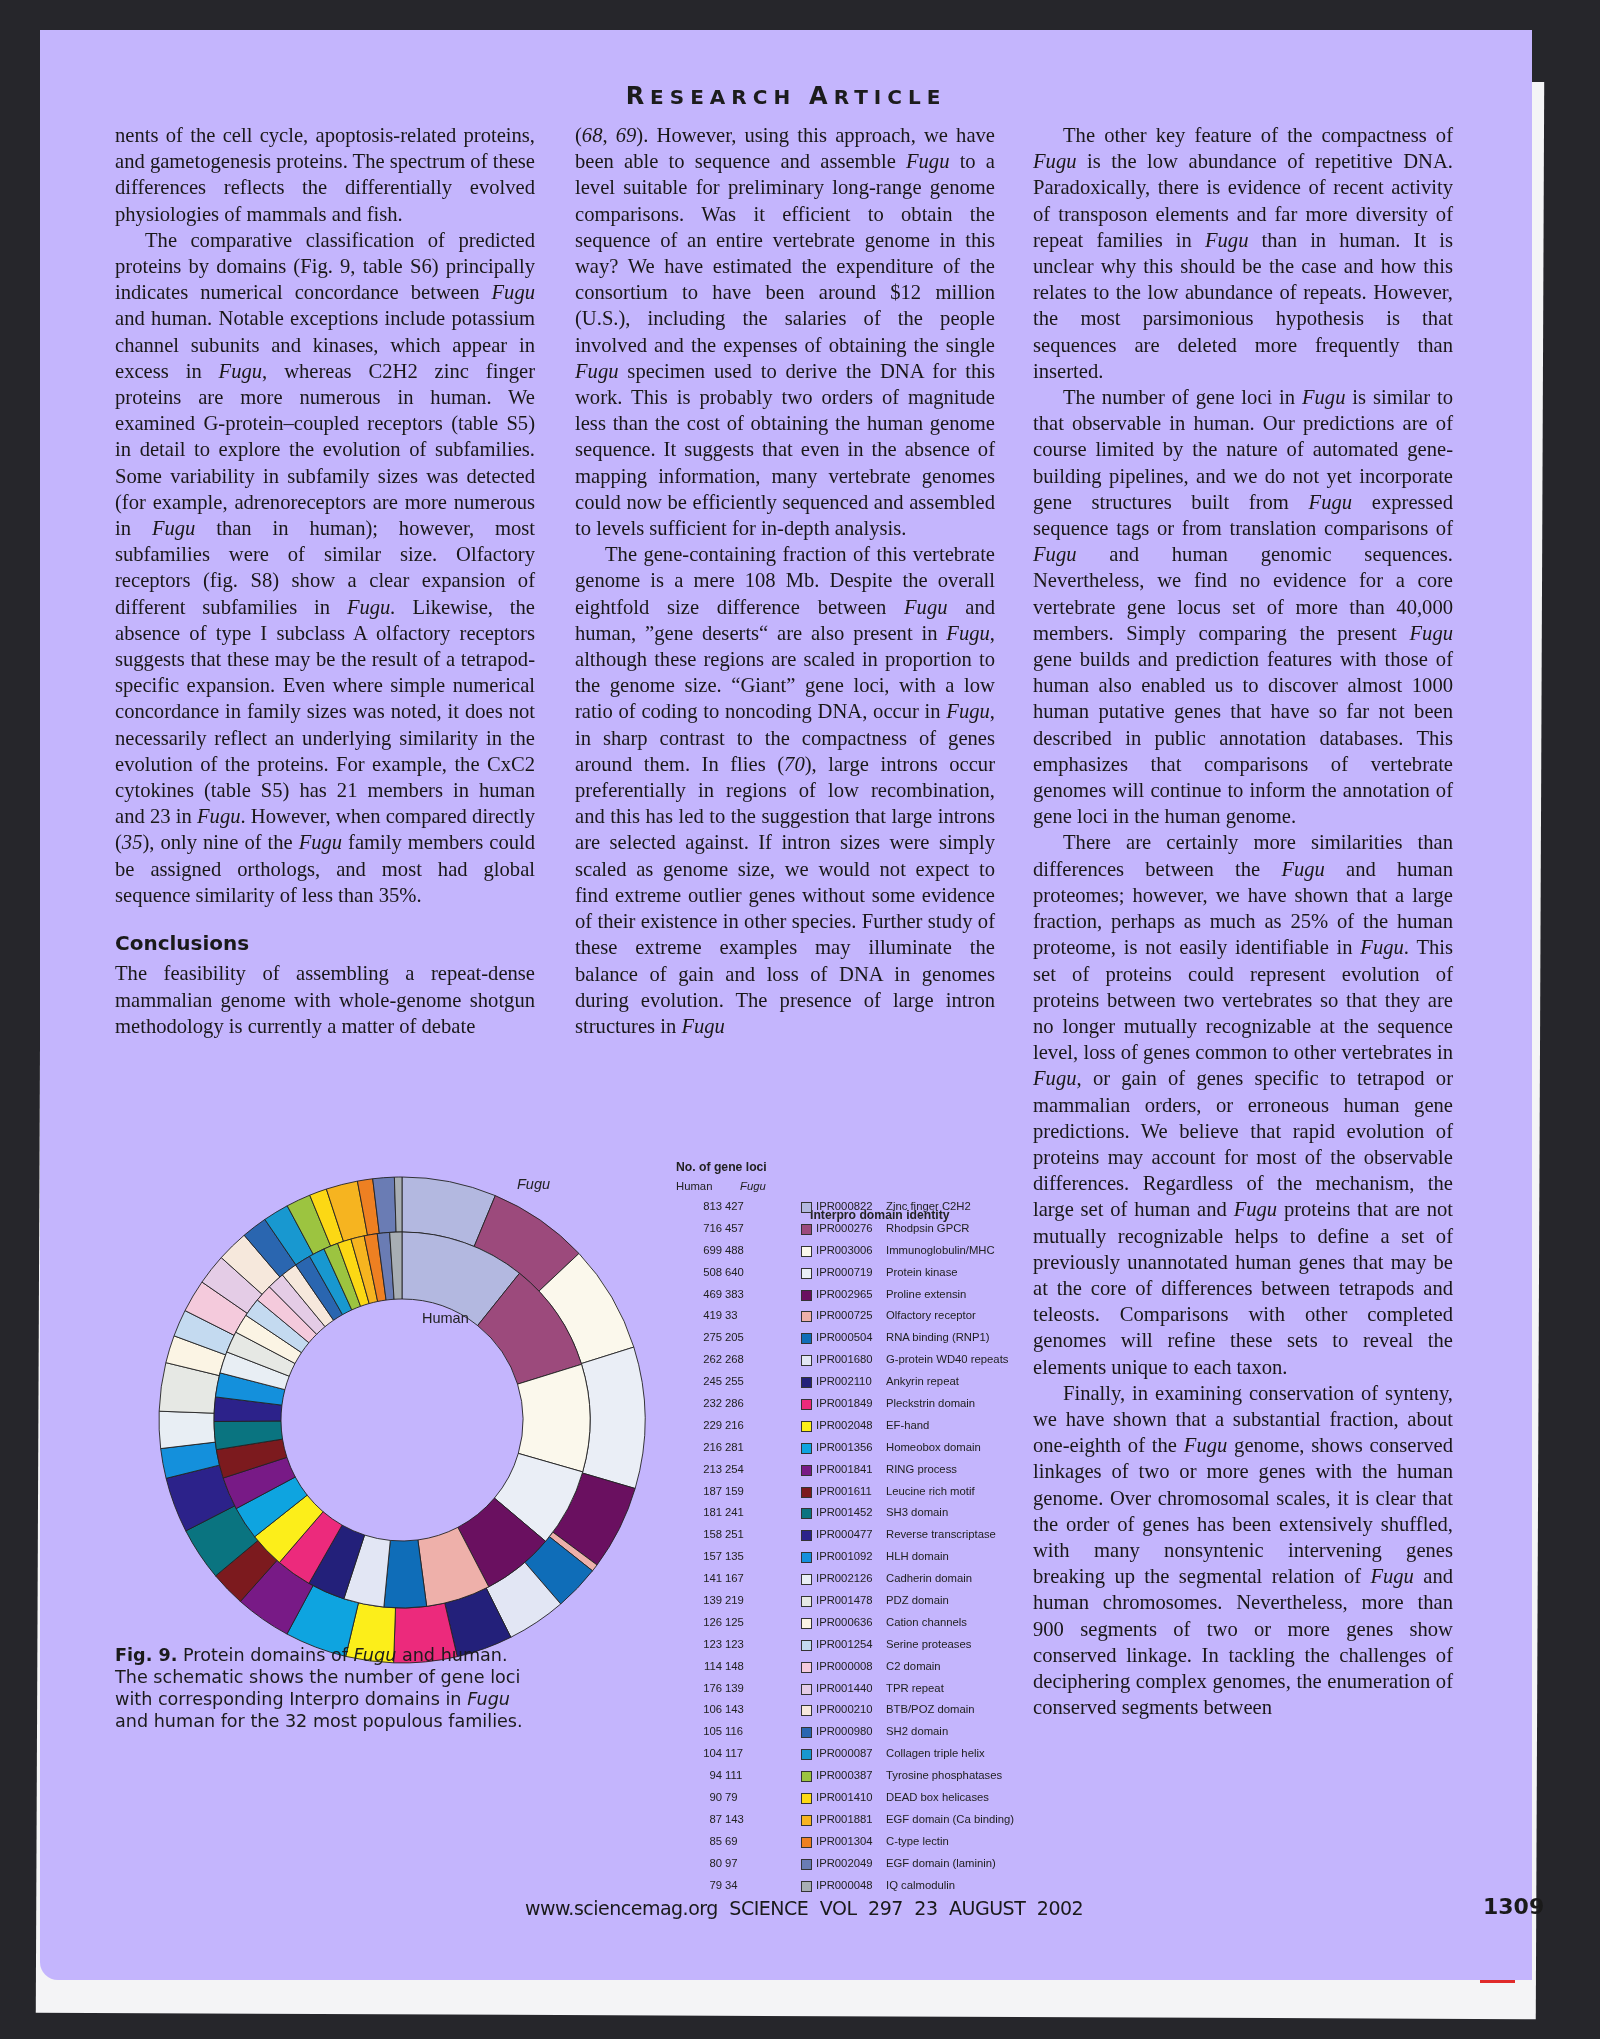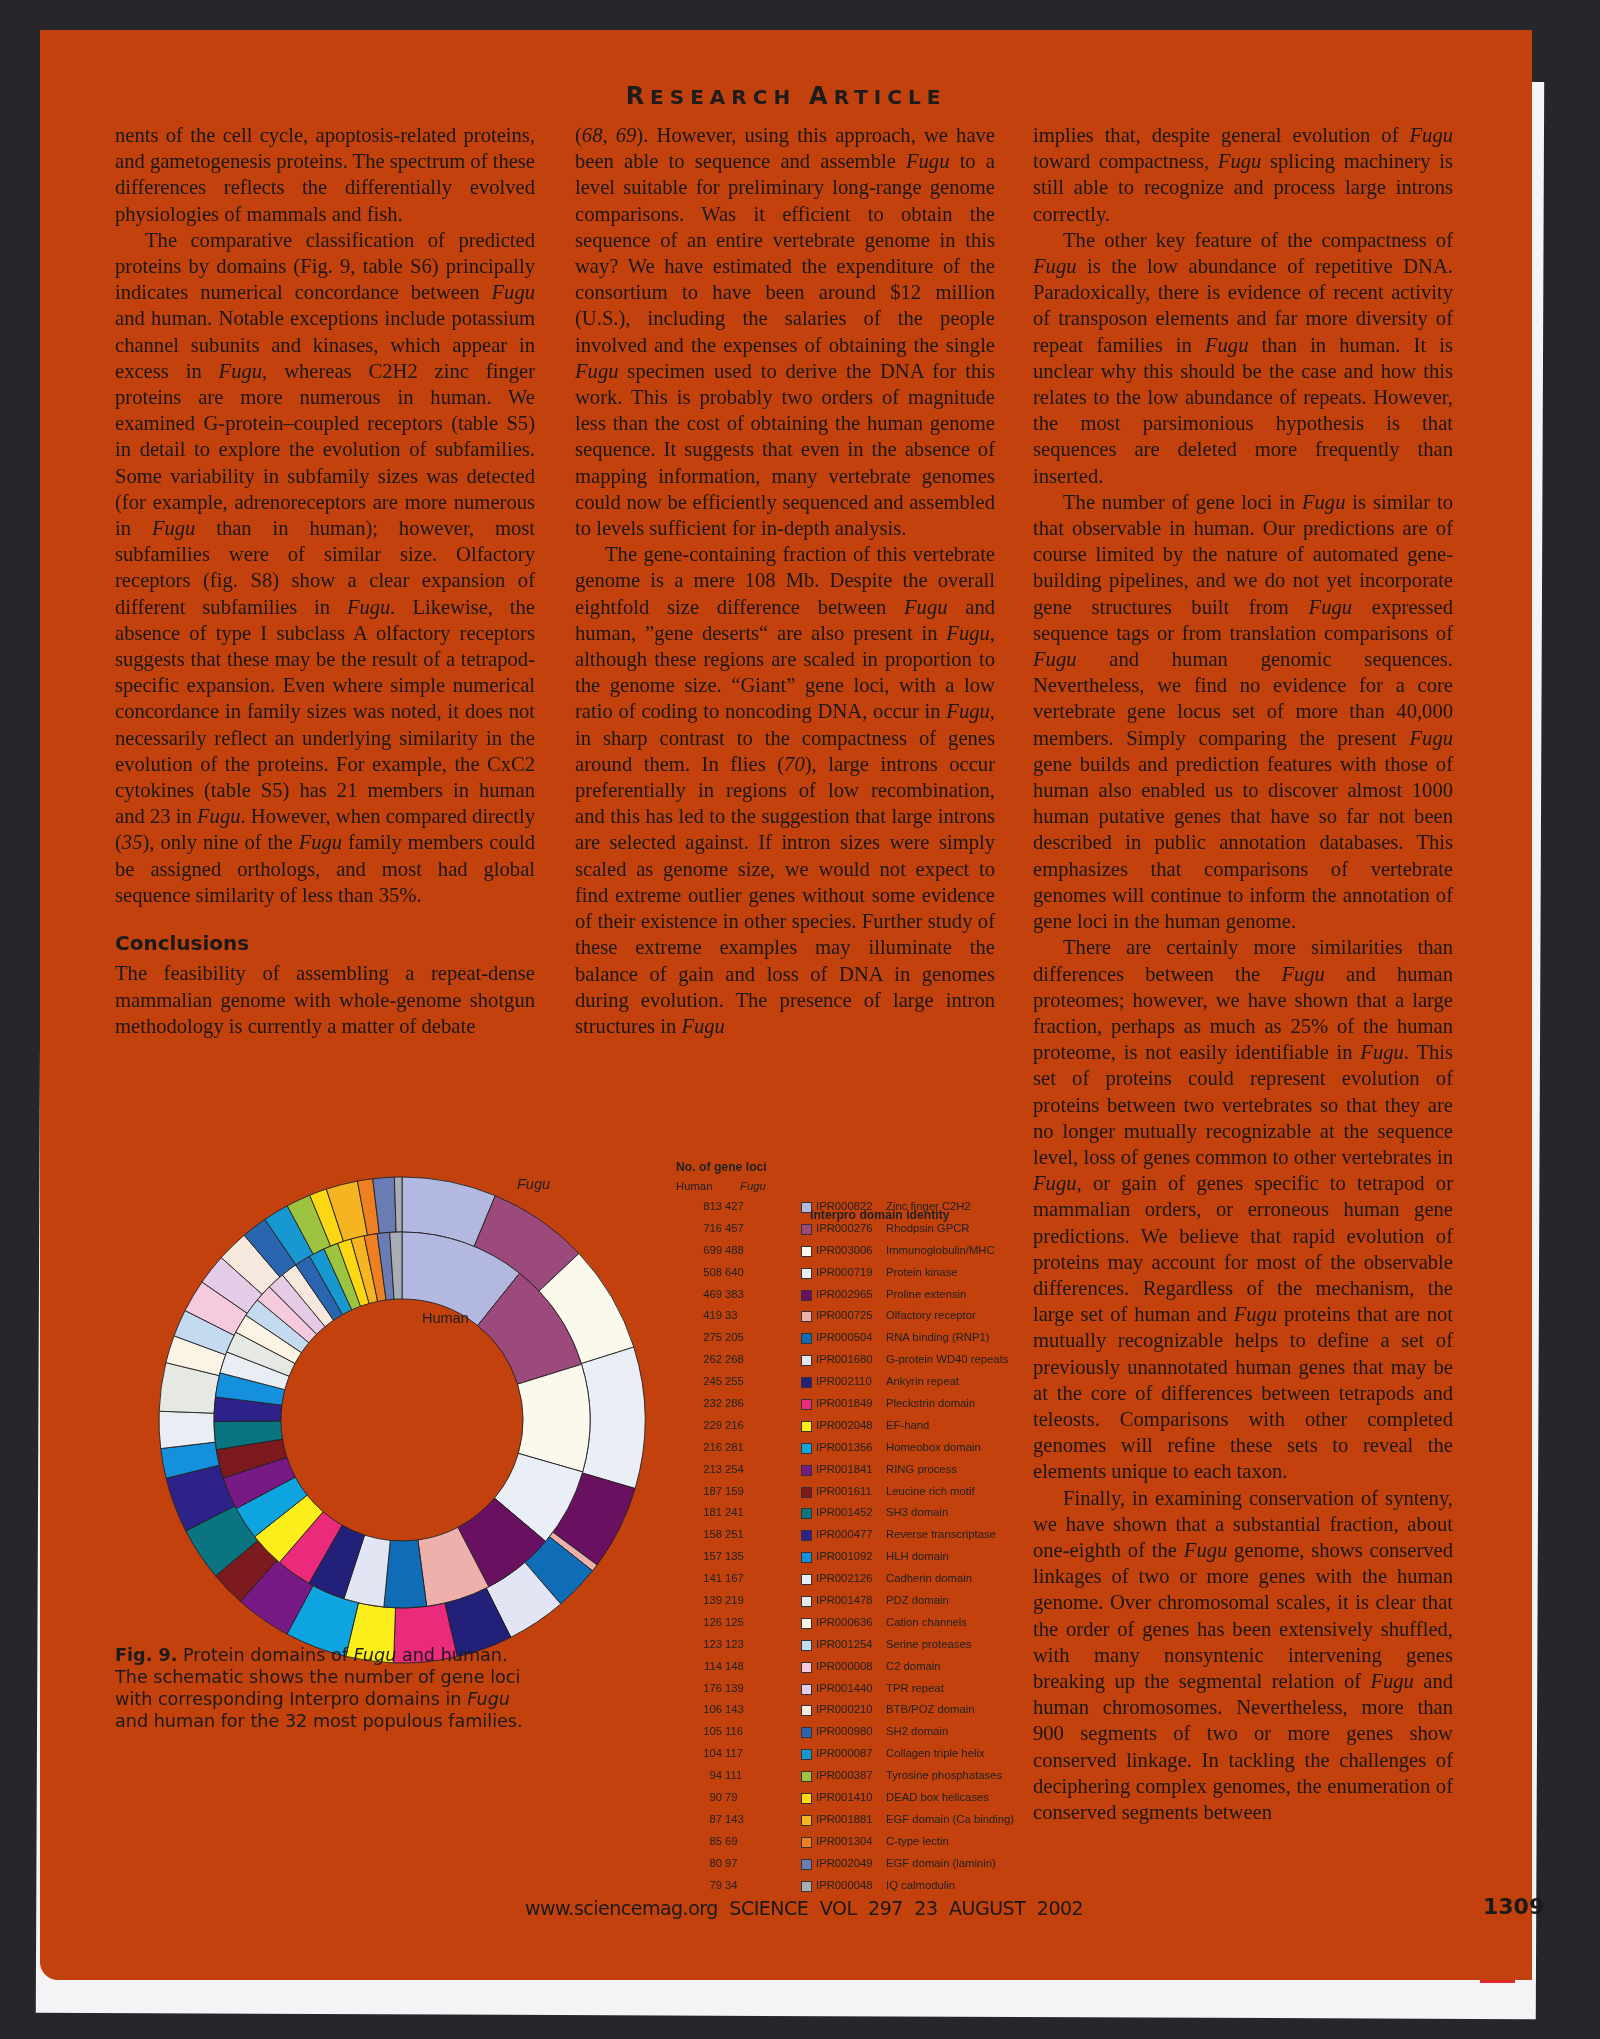--- a/index.html
+++ b/index.html
@@ -1,19 +1,19 @@
 <!DOCTYPE html>
 <html><head>
 <meta charset="utf-8">
 <style>
   html,body{margin:0;padding:0;}
   body{width:1600px;height:2039px;background:#26262b;position:relative;overflow:hidden;font-family:"Liberation Serif",serif;}
   .paper-stack{position:absolute;left:40px;top:78px;width:1500px;height:1938px;background:#f4f4f6;transform:rotate(0.25deg);}
   .red-sheet{position:absolute;left:1480px;top:38px;width:35px;height:1945px;background:#e02a2a;}
-  .page{position:absolute;left:40px;top:30px;width:1492px;height:1950px;background:#c2410c;border-bottom-left-radius:18px;}
+  .page{position:absolute;left:40px;top:30px;width:1492px;height:1950px;background:#c4b5fd;border-bottom-left-radius:18px;}
   .running-head{position:absolute;left:0;width:100%;top:52px;text-align:center;font-family:"DejaVu Sans",sans-serif;font-weight:bold;font-size:20px;letter-spacing:6px;color:#1c1c1c;}
   .running-head .cap{font-size:24px;}
   .col{position:absolute;top:92px;width:420px;font-size:20.6px;line-height:26.2px;color:#1a1818;text-align:justify;}
   .col p{margin:0;text-indent:30px;}
   .col p.noindent{text-indent:0;}
   .col i{font-style:italic;}
   .col1{left:75px;}
   .col2{left:535px;}
   .col3{left:993px;}
   .section-head{font-family:"DejaVu Sans",sans-serif;font-weight:bold;font-size:20px;margin:22px 0 4px 0;text-indent:0;color:#1a1a1a;}
@@ -58,21 +58,20 @@
 
   <div class="col col2">
     <div id="col-middle">
         <p class="noindent">(<i>68</i>, <i>69</i>). However, using this approach, we have been able to sequence and assemble <i>Fugu</i> to a level suitable for preliminary long-range genome comparisons. Was it efficient to obtain the sequence of an entire vertebrate genome in this way? We have estimated the expenditure of the consortium to have been around $12 million (U.S.), including the salaries of the people involved and the expenses of obtaining the single <i>Fugu</i> specimen used to derive the DNA for this work. This is probably two orders of magnitude less than the cost of obtaining the human genome sequence. It suggests that even in the absence of mapping information, many vertebrate genomes could now be efficiently sequenced and assembled to levels sufficient for in-depth analysis.</p>
         <p>The gene-containing fraction of this vertebrate genome is a mere 108 Mb. Despite the overall eightfold size difference between <i>Fugu</i> and human, ”gene deserts“ are also present in <i>Fugu</i>, although these regions are scaled in proportion to the genome size. “Giant” gene loci, with a low ratio of coding to noncoding DNA, occur in <i>Fugu</i>, in sharp contrast to the compactness of genes around them. In flies (<i>70</i>), large introns occur preferentially in regions of low recombination, and this has led to the suggestion that large introns are selected against. If intron sizes were simply scaled as genome size, we would not expect to find extreme outlier genes without some evidence of their existence in other species. Further study of these extreme examples may illuminate the balance of gain and loss of DNA in genomes during evolution. The presence of large intron structures in <i>Fugu</i></p>
       </div>
   </div>
 
   <div class="col col3">
     <div id="col-right">
-        <p class="noindent">implies that, despite general evolution of <i>Fugu</i> toward compactness, <i>Fugu</i> splicing machinery is still able to recognize and process large introns correctly.</p>
         <p>The other key feature of the compactness of <i>Fugu</i> is the low abundance of repetitive DNA. Paradoxically, there is evidence of recent activity of transposon elements and far more diversity of repeat families in <i>Fugu</i> than in human. It is unclear why this should be the case and how this relates to the low abundance of repeats. However, the most parsimonious hypothesis is that sequences are deleted more frequently than inserted.</p>
         <p>The number of gene loci in <i>Fugu</i> is similar to that observable in human. Our predictions are of course limited by the nature of automated gene-building pipelines, and we do not yet incorporate gene structures built from <i>Fugu</i> expressed sequence tags or from translation comparisons of <i>Fugu</i> and human genomic sequences. Nevertheless, we find no evidence for a core vertebrate gene locus set of more than 40,000 members. Simply comparing the present <i>Fugu</i> gene builds and prediction features with those of human also enabled us to discover almost 1000 human putative genes that have so far not been described in public annotation databases. This emphasizes that comparisons of vertebrate genomes will continue to inform the annotation of gene loci in the human genome.</p>
         <p>There are certainly more similarities than differences between the <i>Fugu</i> and human proteomes; however, we have shown that a large fraction, perhaps as much as 25% of the human proteome, is not easily identifiable in <i>Fugu</i>. This set of proteins could represent evolution of proteins between two vertebrates so that they are no longer mutually recognizable at the sequence level, loss of genes common to other vertebrates in <i>Fugu</i>, or gain of genes specific to tetrapod or mammalian orders, or erroneous human gene predictions. We believe that rapid evolution of proteins may account for most of the observable differences. Regardless of the mechanism, the large set of human and <i>Fugu</i> proteins that are not mutually recognizable helps to define a set of previously unannotated human genes that may be at the core of differences between tetrapods and teleosts. Comparisons with other completed genomes will refine these sets to reveal the elements unique to each taxon.</p>
         <p>Finally, in examining conservation of synteny, we have shown that a substantial fraction, about one-eighth of the <i>Fugu</i> genome, shows conserved linkages of two or more genes with the human genome. Over chromosomal scales, it is clear that the order of genes has been extensively shuffled, with many nonsyntenic intervening genes breaking up the segmental relation of <i>Fugu</i> and human chromosomes. Nevertheless, more than 900 segments of two or more genes show conserved linkage. In tackling the challenges of deciphering complex genomes, the enumeration of conserved segments between</p>
       </div>
   </div>
 
   <div class="donut">
     <svg id="donut-svg" width="500" height="500" viewBox="0 0 500 500">
         <path d="M250,7 A243,243 0 0 1 343.2897930647239,25.620824250687207 L322.1748193257946,76.40623439970861 A188,188 0 0 0 250,62 Z" fill="#b3b8e0" stroke="#222" stroke-width="0.9"></path>

